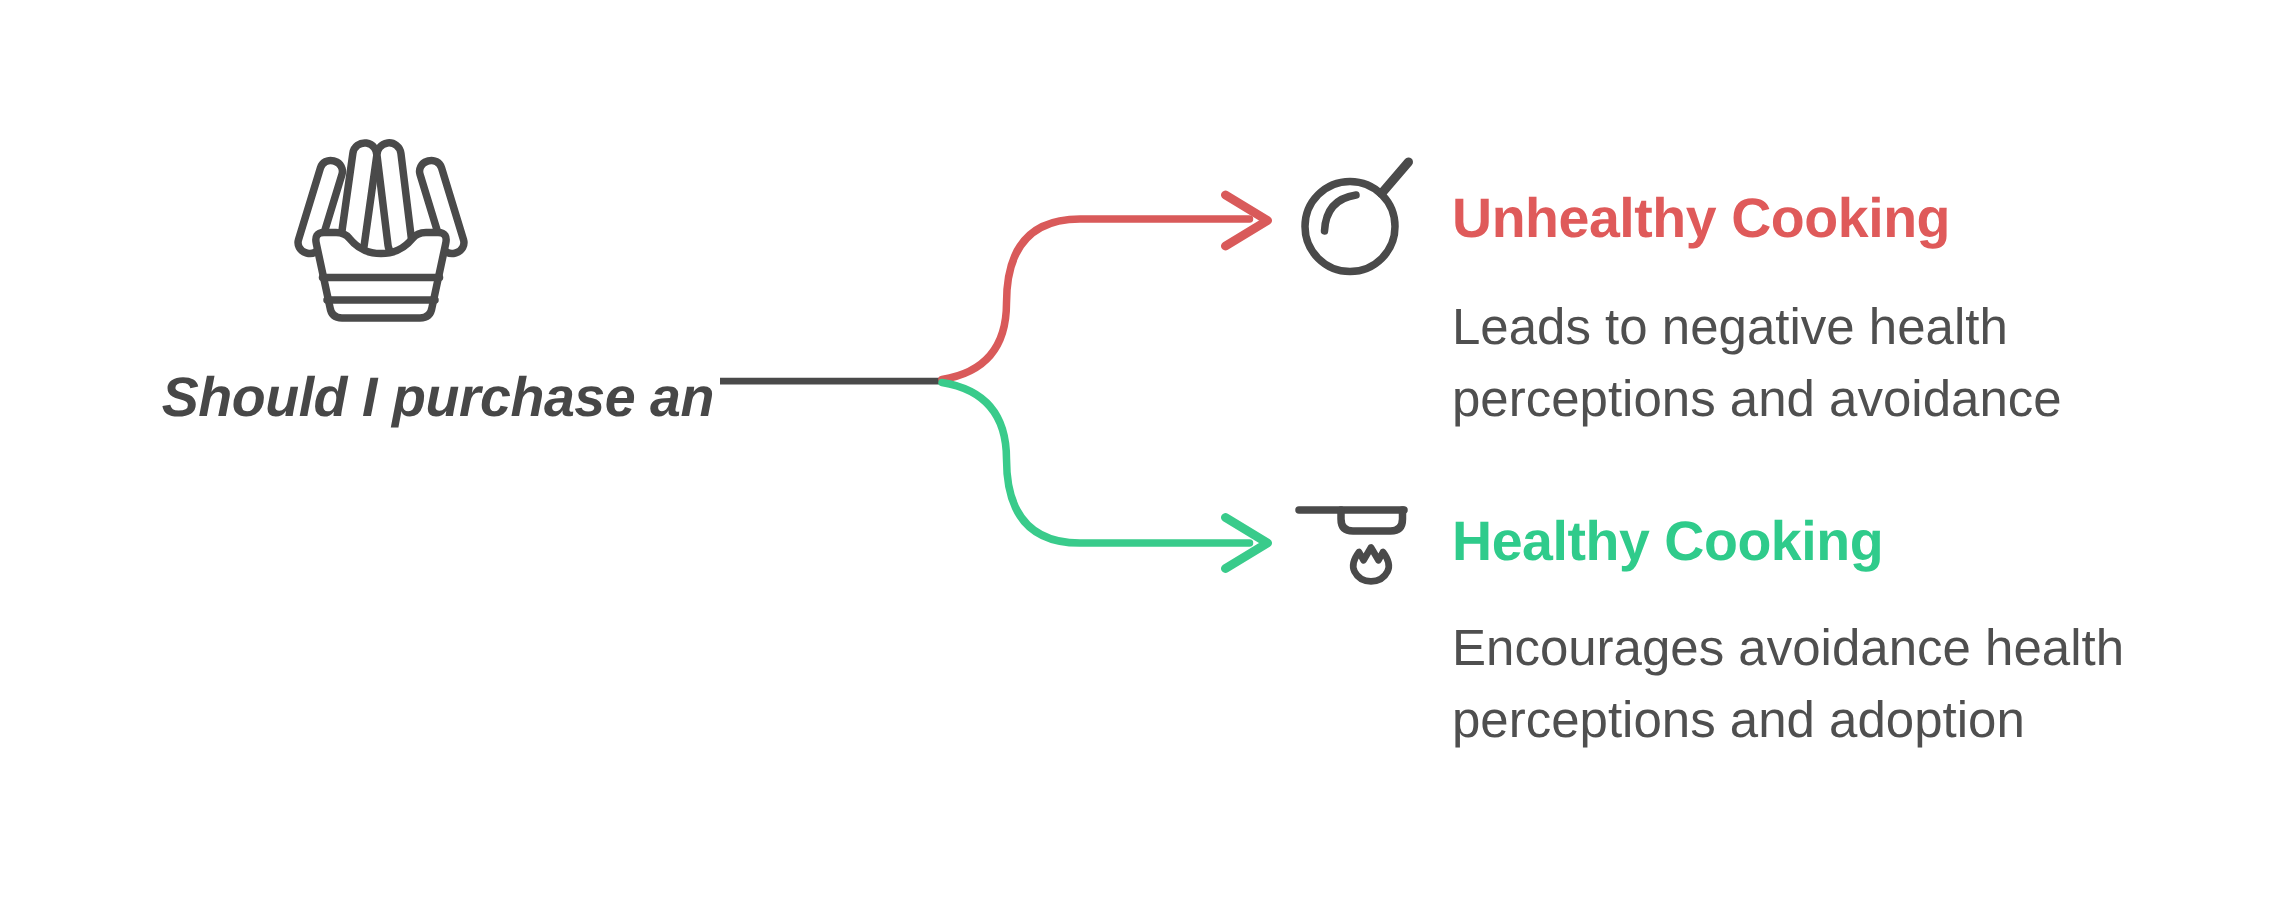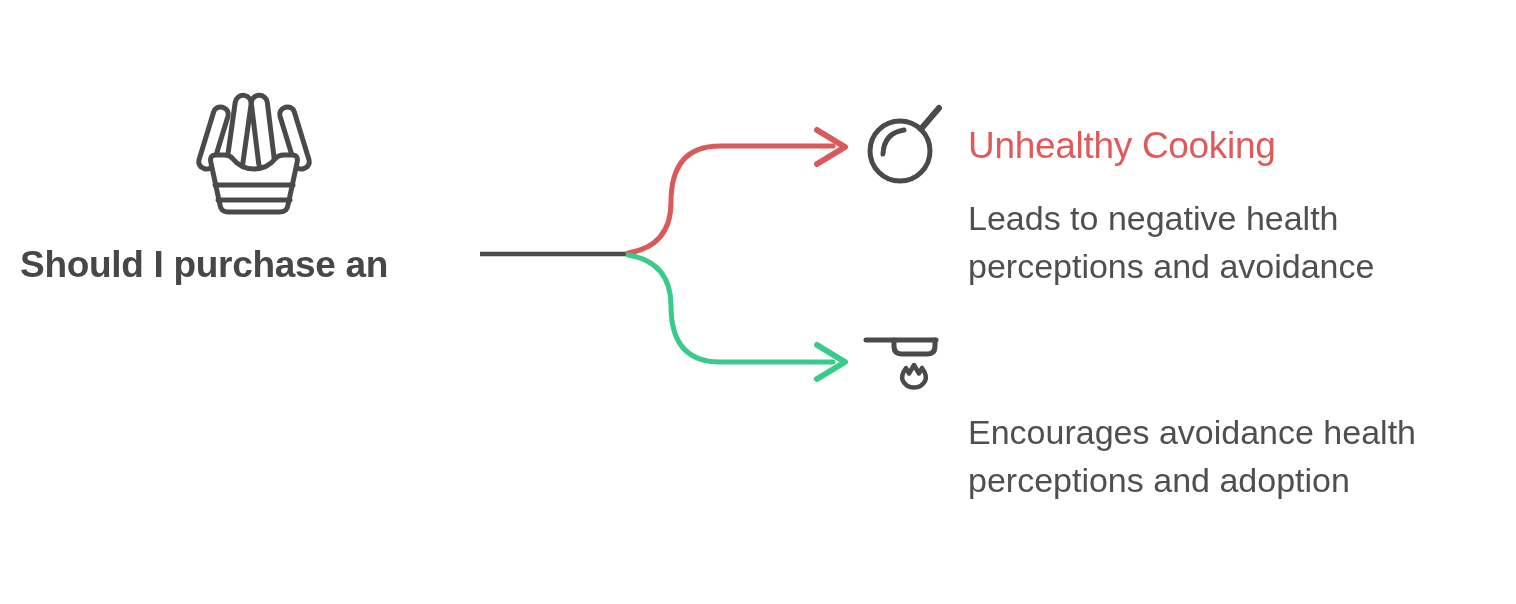--- a/index.html
+++ b/index.html
@@ -7,25 +7,25 @@
     position:relative; width:1516px; height:604px;
     background:#ffffff; overflow:hidden;
     font-family:"Liberation Sans", sans-serif;
   }
   .abs { position:absolute; }
   svg { display:block; }
 
   .root-title {
     left:20px; top:242px; width:456px;
     font-weight:700; font-size:37px; line-height:46px;
-    letter-spacing:-0.3px; color:#474747; text-align:left;
+    letter-spacing:-0.3px; color:#474747; text-align:right;font-style:italic;
   }
   .branch-label {
     left:968px;
-    font-weight:400; font-size:37px; line-height:44px;
+    font-weight:700; font-size:37px; line-height:44px;
     letter-spacing:-0.3px; white-space:nowrap;
   }
   .label-unhealthy { top:124px; color:#df5a5a; }
   .label-healthy   { top:339px; color:#2fcb8b; }
   .branch-desc {
     left:968px; width:520px;
     font-size:34px; line-height:48px; color:#4f4f4f;
   }
   .desc-unhealthy { top:194px; }
   .desc-healthy   { top:408px; }
@@ -78,15 +78,16 @@
   <svg class="abs" style="left:855px;top:328px;" width="95" height="70" viewBox="855 328 95 70">
     <g class="stroke-dark" stroke-linecap="round" stroke-linejoin="round">
       <line x1="866" y1="340" x2="936" y2="340" stroke-width="5"></line>
       <path stroke-width="5" fill="none" d="M894,340 L894,346 Q894,354 902,354 L927,354 Q935,354 935,346 L935,340"></path>
       <path stroke-width="4.5" fill="none" d="M906,368 C903,372 901,377 903,381 C905,385 909,387.5 914,387.5
                C919,387.5 923,385 925,381 C927,377 925,372 922,368
                L919,373.5 L914,365 L909,373.5 Z"></path>
     </g>
   </svg>
 
+  <div class="abs branch-label label-healthy">Healthy Cooking</div>
   <div class="abs branch-desc desc-healthy">Encourages avoidance health perceptions and adoption</div>
 
 </div>
 
 </body></html>

